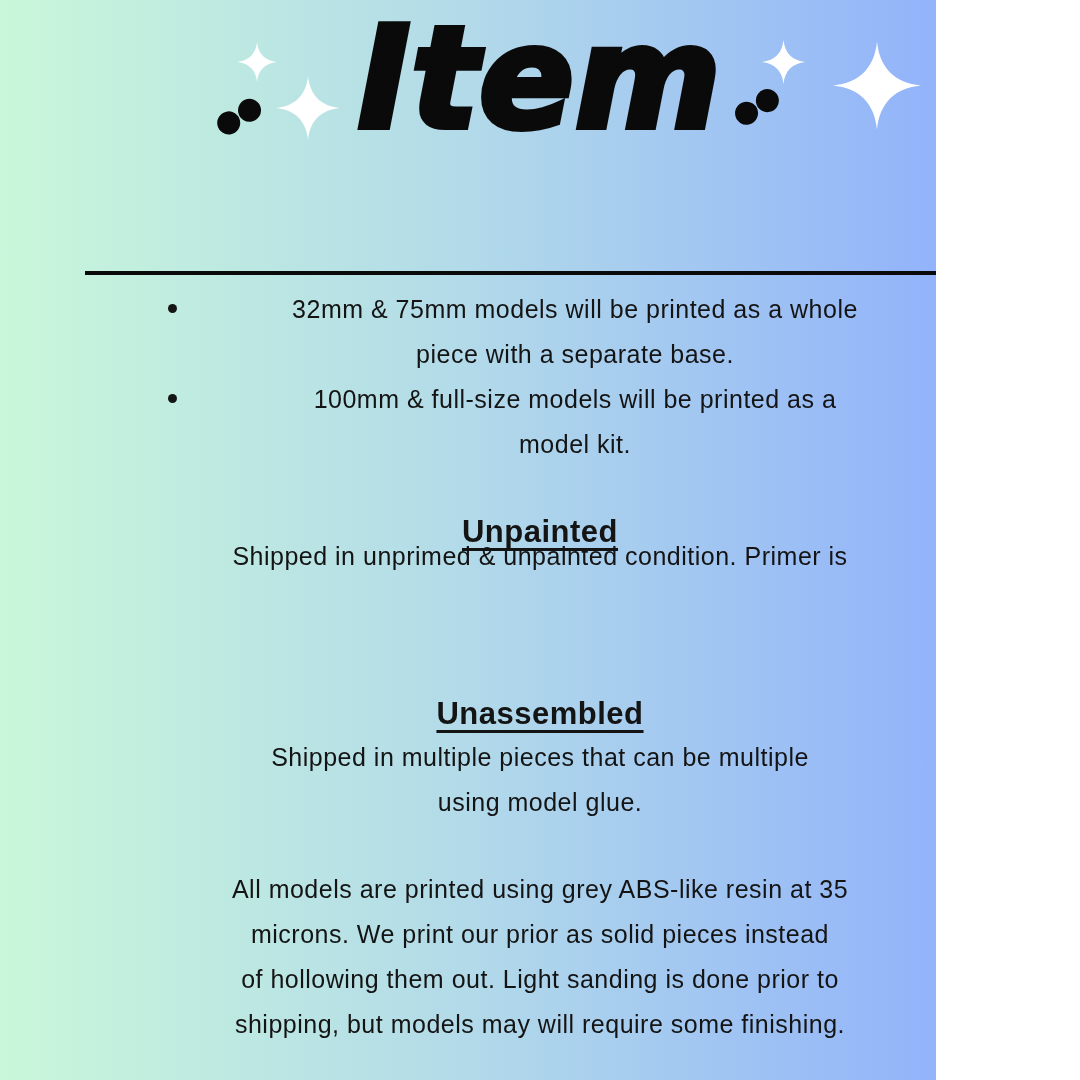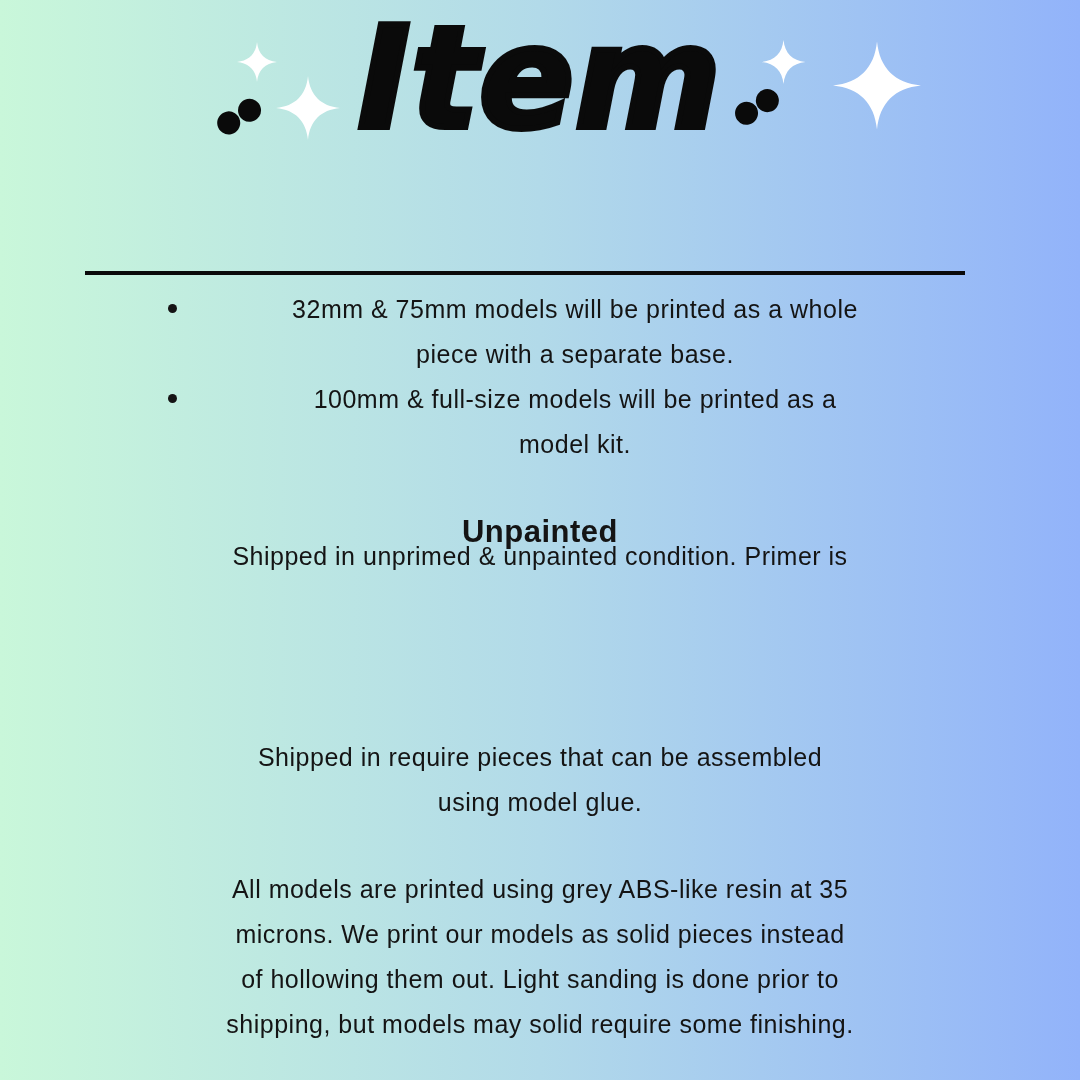--- a/index.html
+++ b/index.html
@@ -1,18 +1,18 @@
 <!DOCTYPE html>
 <html><head>
 <meta charset="utf-8">
 <style>
   html,body{margin:0;padding:0;}
   .poster{
     position:relative;
-    width:1080px;height:1080px;
+    width:936px;height:1080px;
     overflow:hidden;
     background:linear-gradient(90deg,#c9f7da 0%,#b2dae9 50%,#92b3fa 100%);
     font-family:"Liberation Sans",sans-serif;
     color:#141414;
   }
   
   .title{
     position:absolute;left:0;width:1080px;margin:0;
     text-align:center;
     font-family:"DejaVu Sans",sans-serif;
@@ -56,20 +56,21 @@
   .bullets li{position:relative;padding-left:70px;}
   .bullet-dot{
     position:absolute;left:68px;top:17px;width:9px;height:9px;border-radius:50%;
     background:#141414;
   }
   .sec-heading{
     font-weight:bold;font-size:31px;
   }
   .sec-heading .line{
     display:inline-block;
+    text-decoration:underline;
     text-decoration-thickness:3px;
     text-underline-offset:6px;
     text-align:right;
   }
   .h-unpainted{top:509px;}
   .p-unpainted{top:534px;}
   .h-unassembled{top:691px;}
   .p-unassembled{top:735px;}
   .p-footer{top:867px;}
 </style>
@@ -124,25 +125,28 @@
     </li>
   </ul>
 
   <h2 class="body-text sec-heading h-unpainted">
     <span class="line">Unpainted</span>
   </h2>
   <p class="body-text p-unpainted">
     <span class="line">Shipped in unprimed &amp; unpainted condition. Primer is</span>
   </p>
 
+  <h2 class="body-text sec-heading h-unassembled">
+    <span class="line">Unassembled</span>
+  </h2>
   <p class="body-text p-unassembled">
-    <span class="line">Shipped in require pieces that can be assembled</span>
+    <span class="line">Shipped in multiple pieces that can be multiple</span>
     <span class="line">using model glue.</span>
   </p>
 
   <p class="body-text p-footer">
     <span class="line">All models are printed using grey ABS-like resin at 35</span>
-    <span class="line">microns. We print our models as solid pieces instead</span>
+    <span class="line">microns. We print our prior as solid pieces instead</span>
     <span class="line">of hollowing them out. Light sanding is done prior to</span>
-    <span class="line">shipping, but models may solid require some finishing.</span>
+    <span class="line">shipping, but models may will require some finishing.</span>
   </p>
 
 </div>
 
 </body></html>

